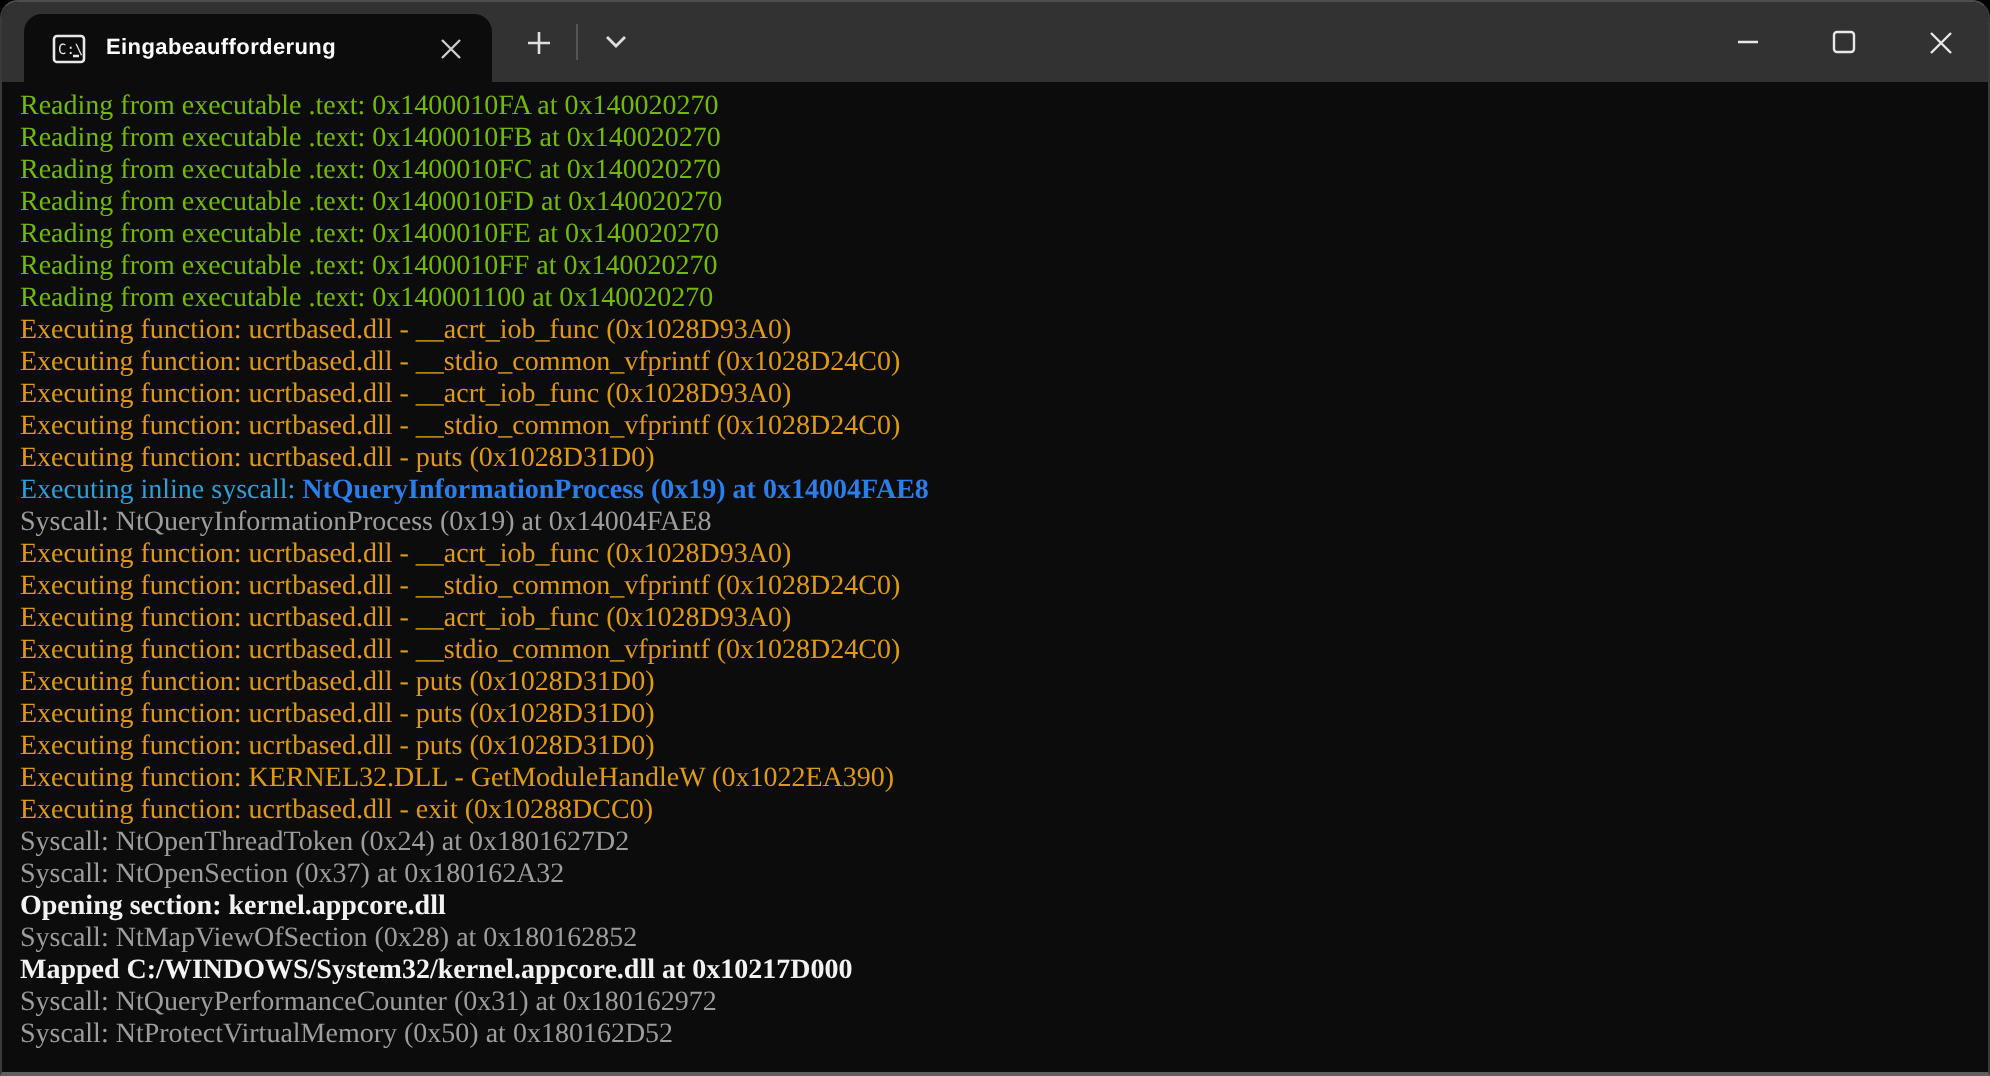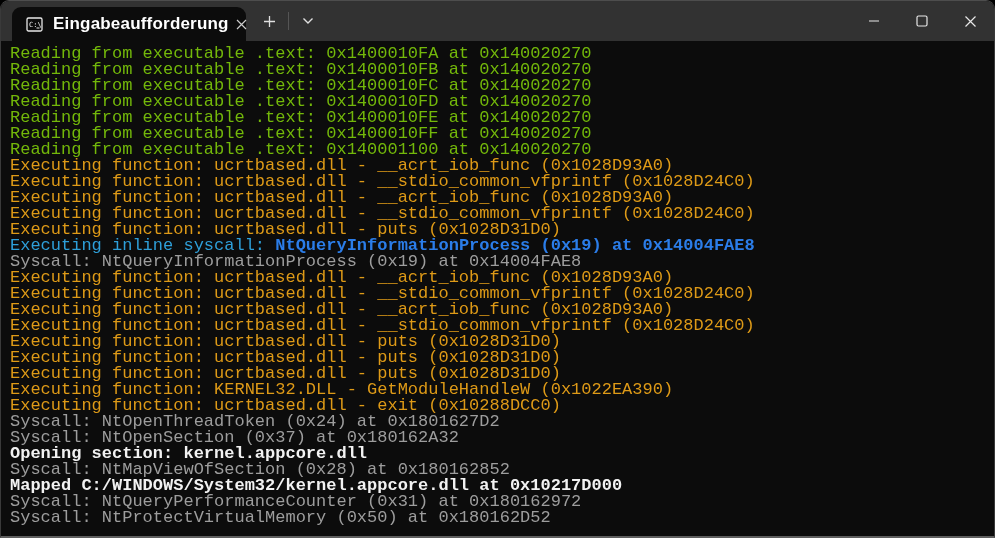--- a/index.html
+++ b/index.html
@@ -31,21 +31,21 @@
     width: 234px; height: 34px;
     background: #0c0c0c;
     border-radius: 9px 9px 0 0;
     display: flex; align-items: center;
     padding: 0 8px 0 14px;
     color: #ffffff;
   }
   .tab-icon { width: 17px; height: 17px; display: inline-flex; flex: 0 0 auto; }
   .tab-label {
     margin-left: 10px;
-    font-size: 17px; font-weight: bold;
+    font-size: 11px; font-weight: bold;
     letter-spacing: 0.2px;
     white-space: nowrap;
     flex: 1 1 auto;
   }
   .tab-close {
     width: 26px; height: 24px;
     border: none; background: transparent;
     display: inline-flex; align-items: center; justify-content: center;
     border-radius: 4px; cursor: pointer; flex: 0 0 auto;
   }
@@ -63,22 +63,22 @@
     width: 48px; height: 40px;
     display: inline-flex; align-items: center; justify-content: center;
     border: none; background: transparent; cursor: pointer;
   }
 
   .terminal {
     flex: 1 1 auto;
     background: #0c0c0c;
     padding: 5px 0 5px 9px;
     overflow: hidden;
-    font-family: Liberation Mono, monospace;
-    font-size: 17px;
+    font-family: Liberation Serif, serif;
+    font-size: 14px;
     line-height: 16px;
     white-space: pre;
   }
   .line { height: 16px; }
 </style>
 </head>
 <body>
 
 <div class="window">
 

